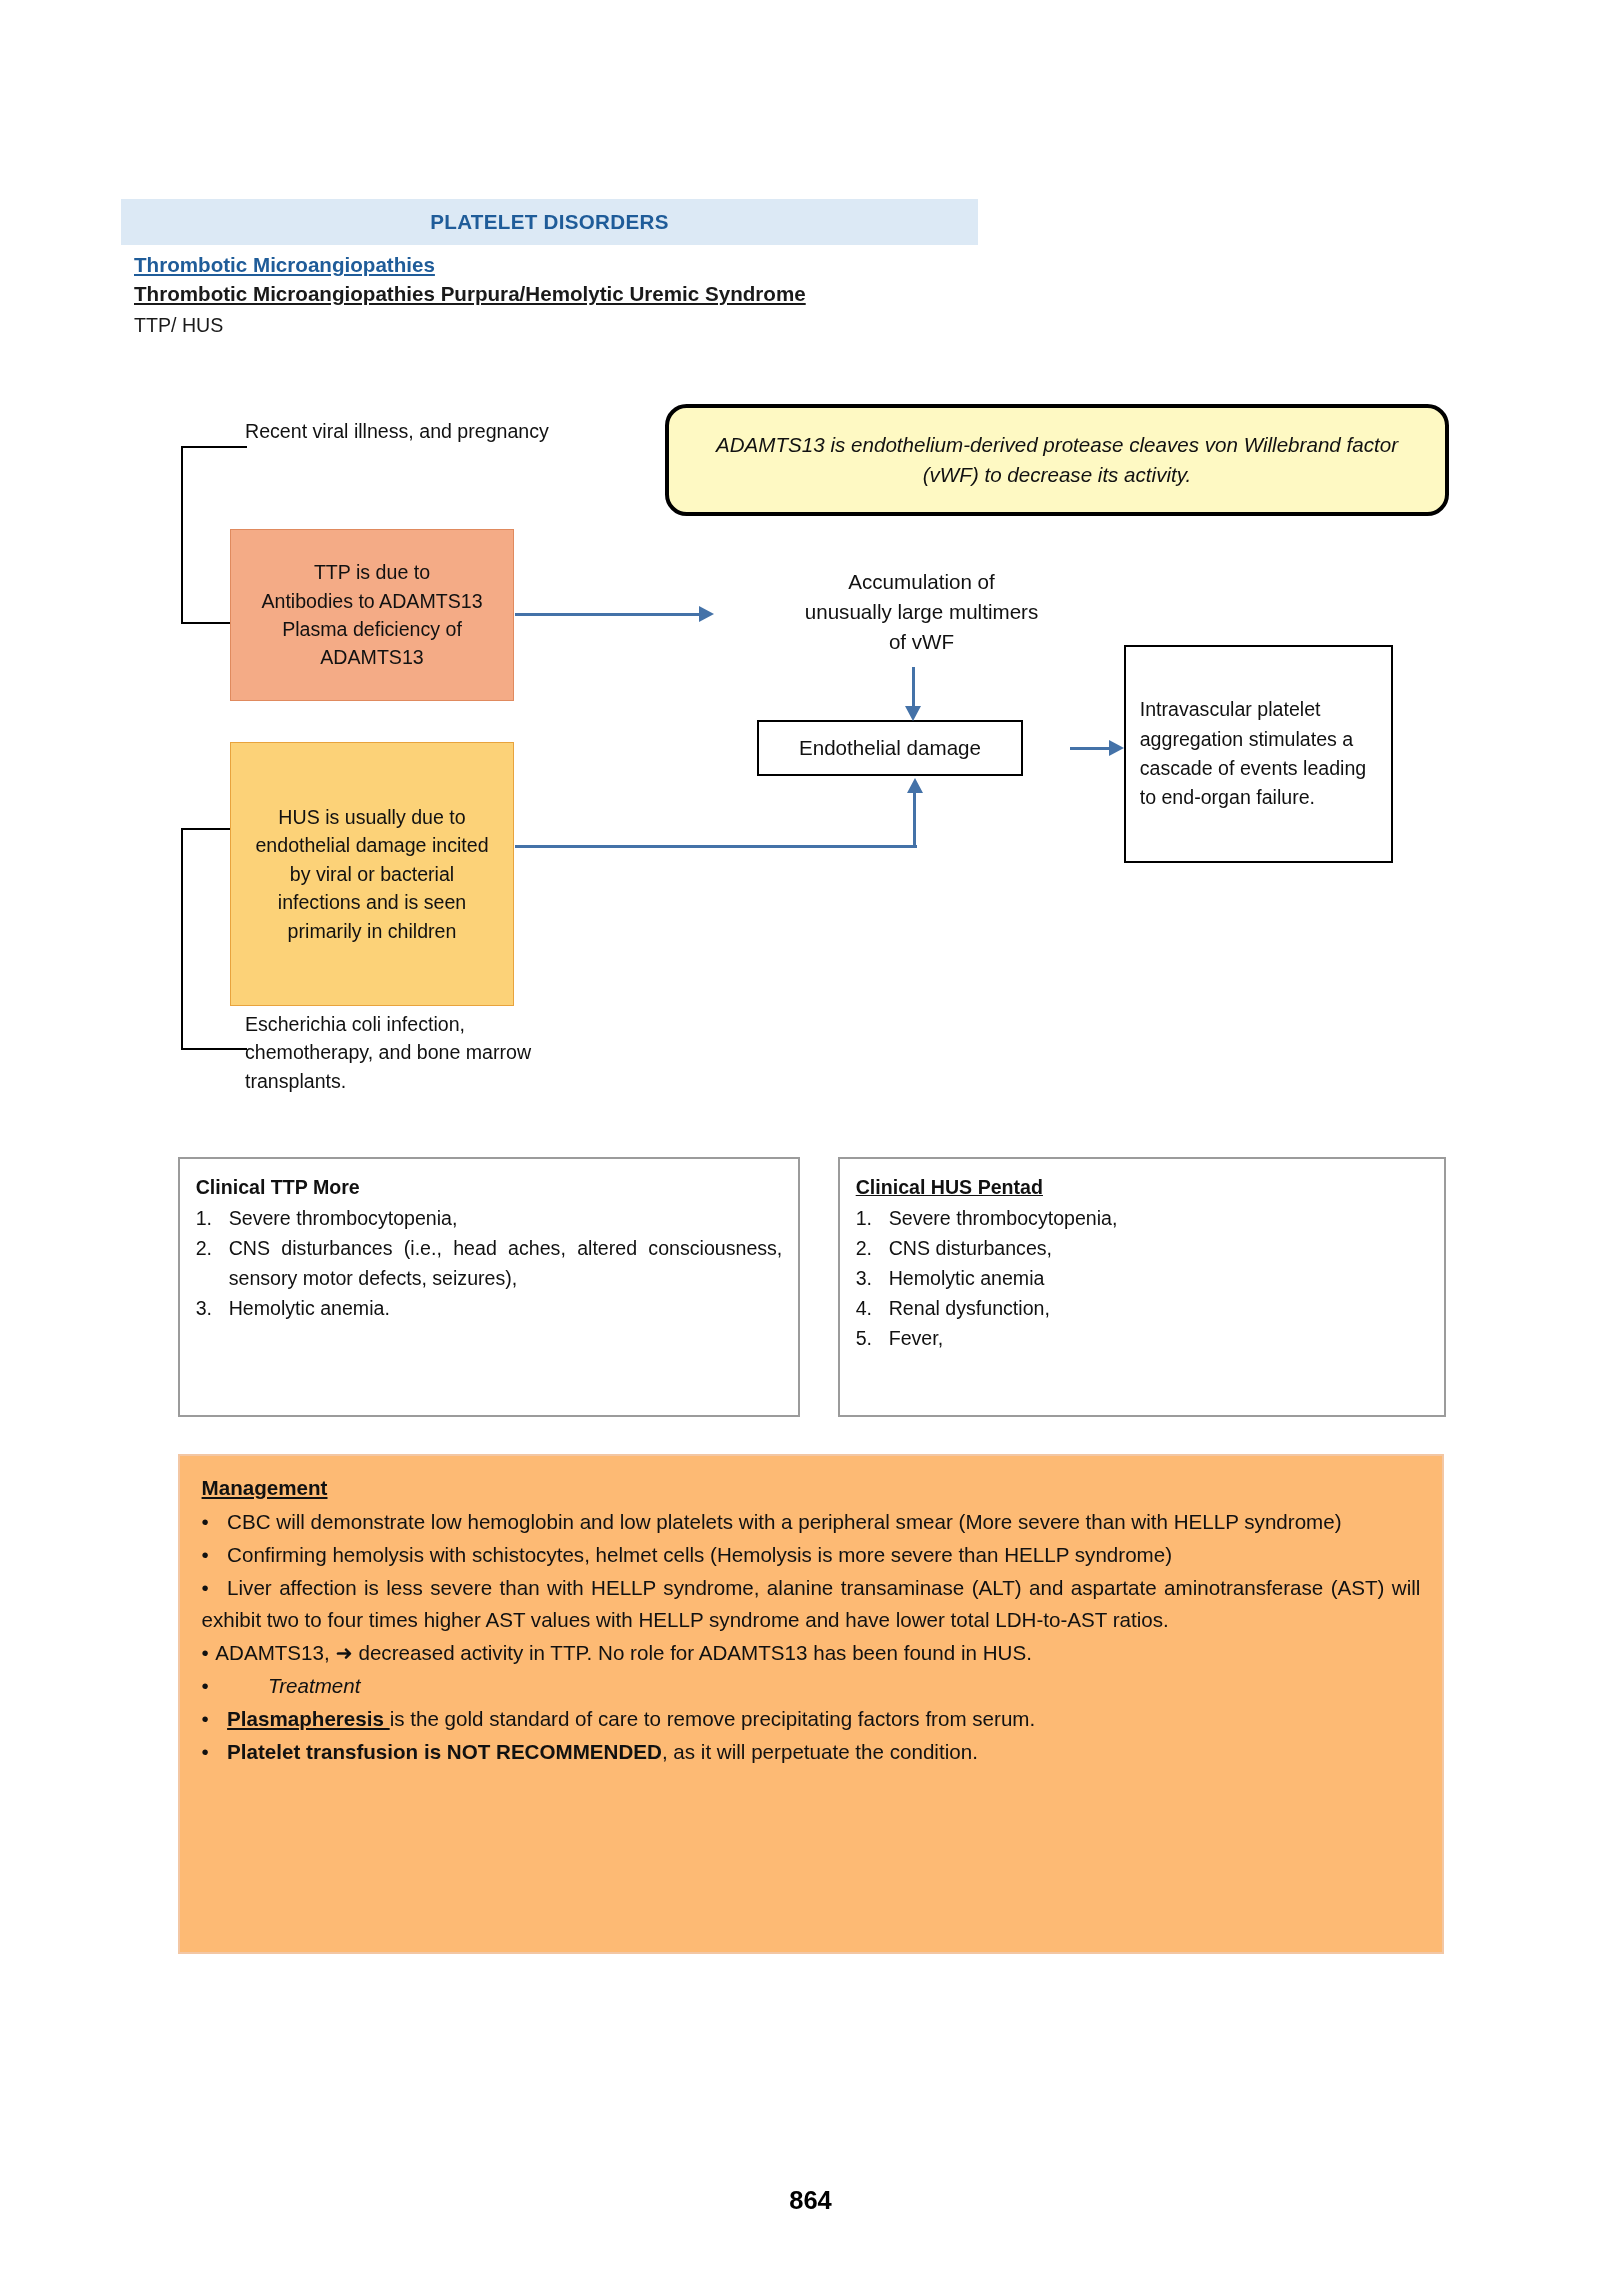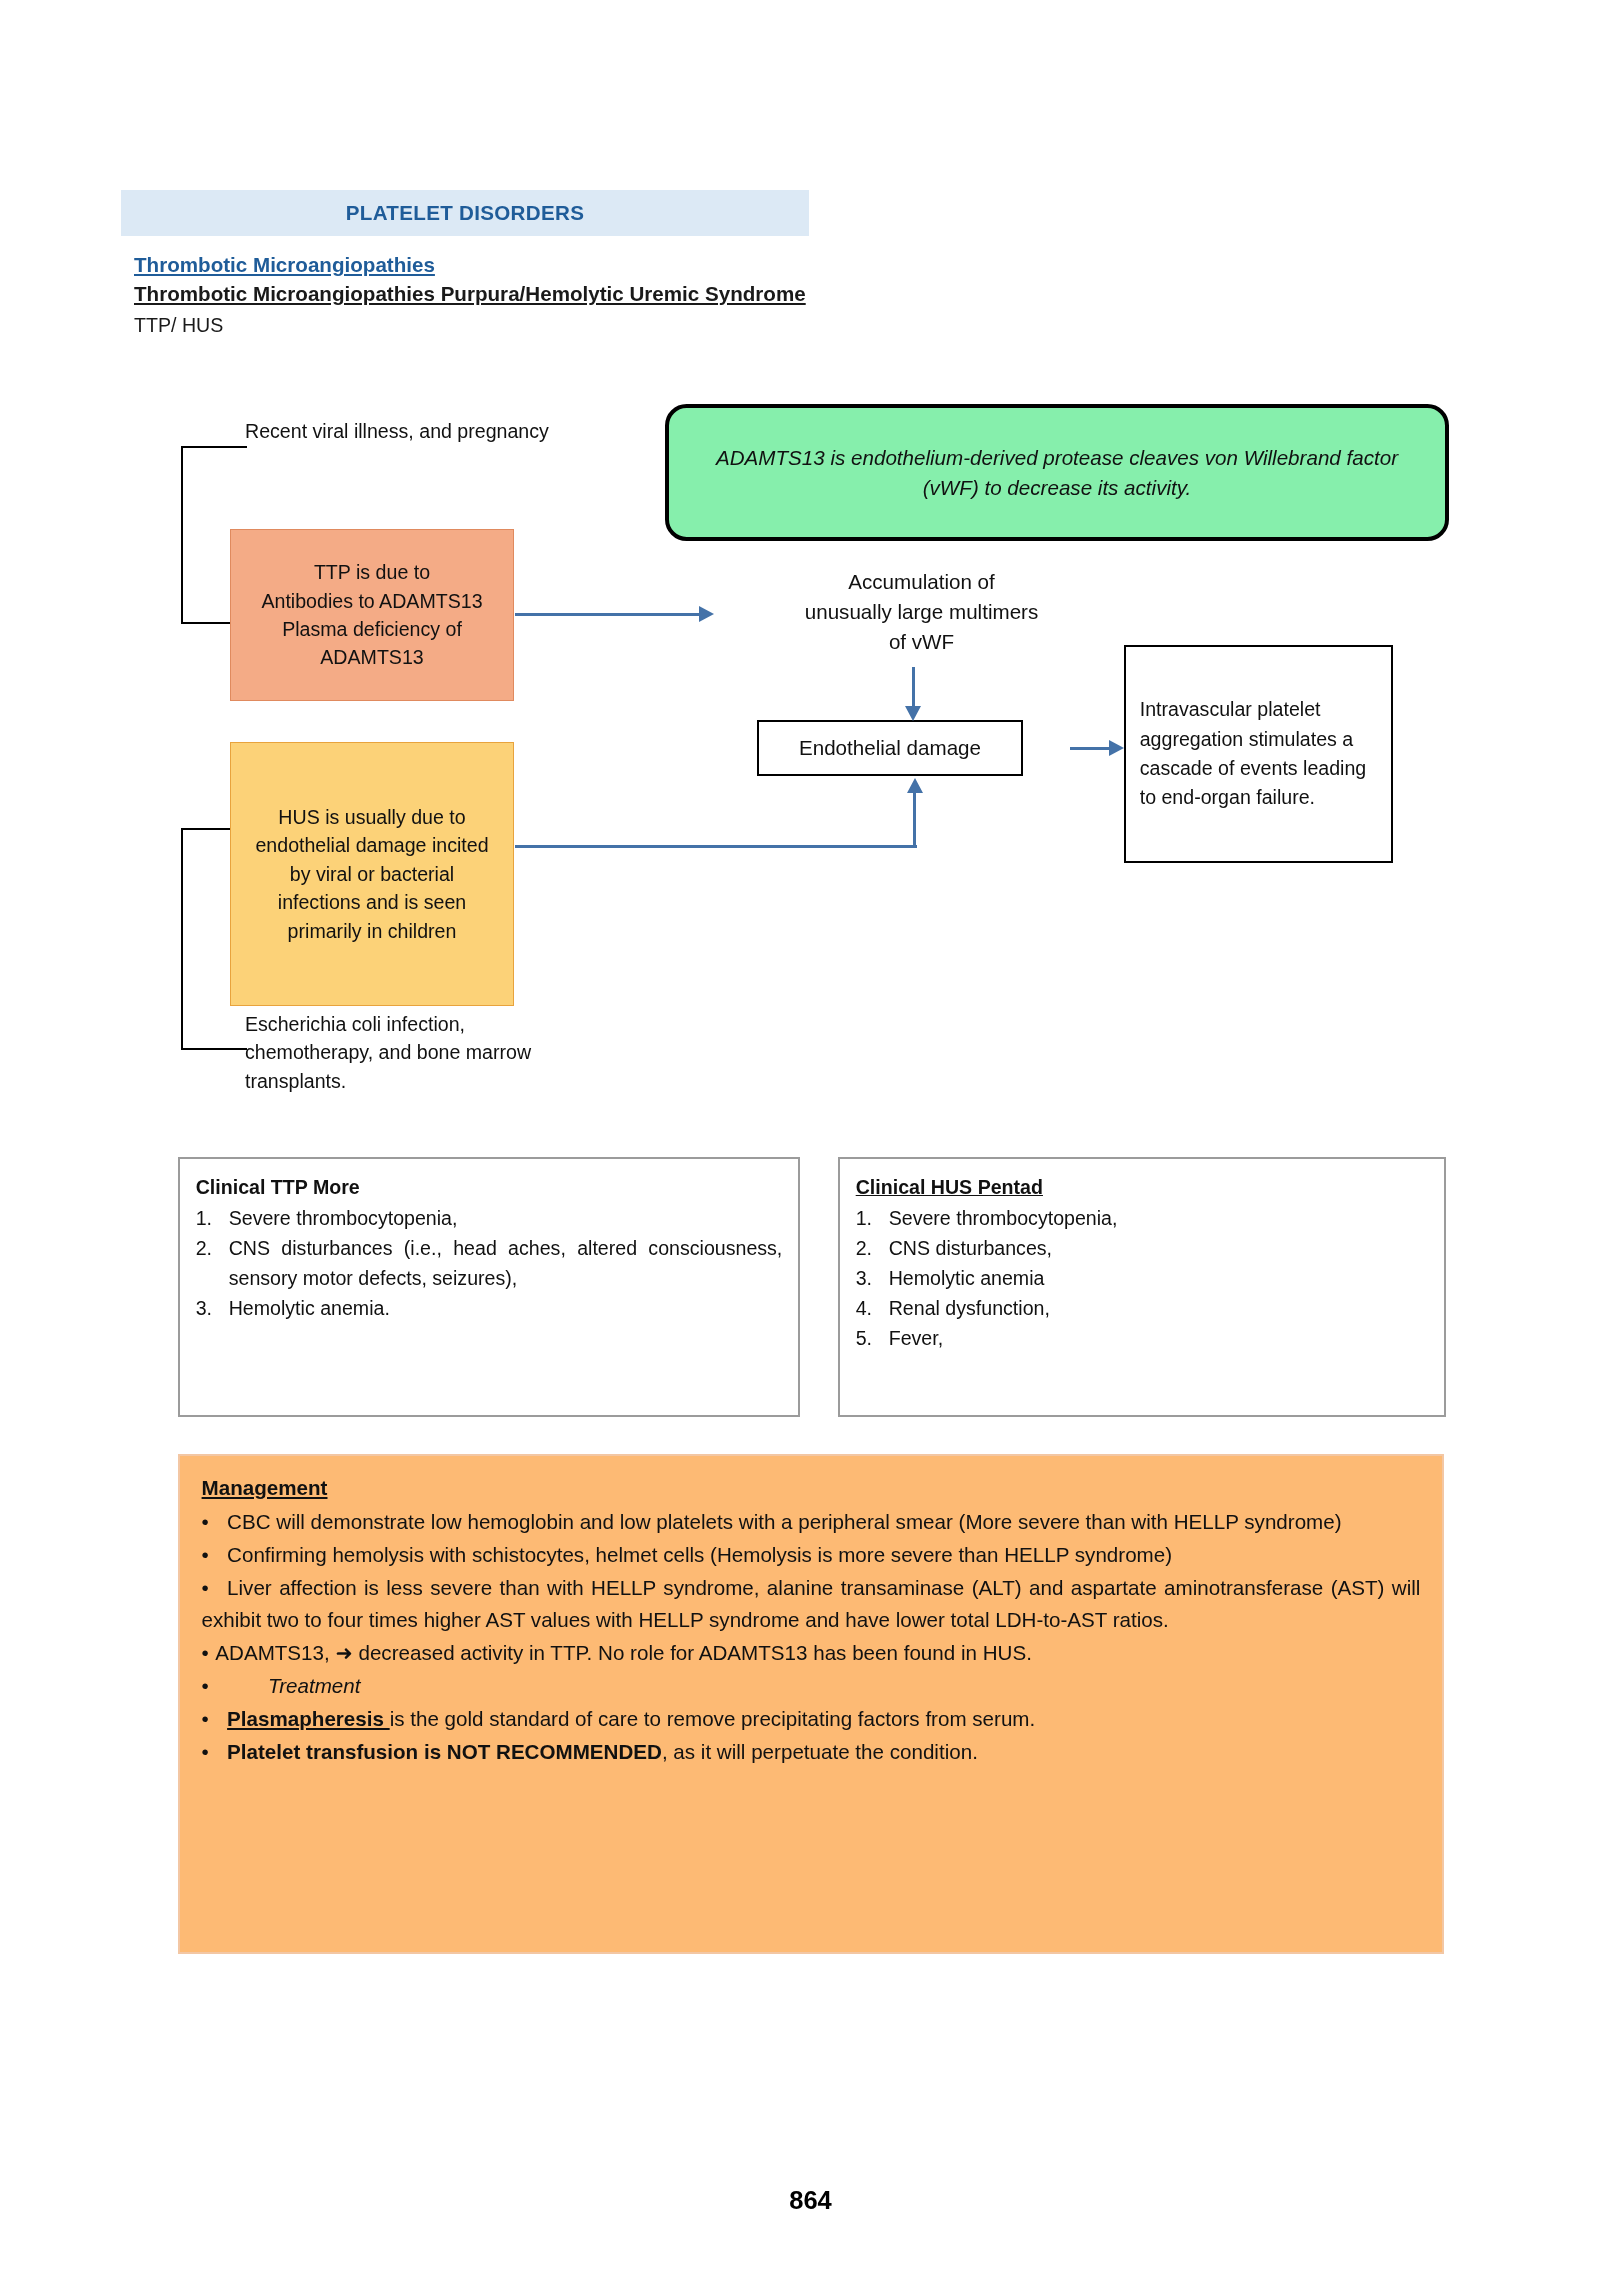--- a/index.html
+++ b/index.html
@@ -17,22 +17,22 @@
     width: 1621px;
     height: 2293px;
     background: #ffffff;
     overflow: hidden;
   }
 
   
   .header-band {
     position: absolute;
     left: 121px;
-    top: 190px;
-    width: 688px;
+    top: 199px;
+    width: 857px;
     height: 46px;
     background: #dce9f5;
     display: flex;
     align-items: center;
     justify-content: center;
   }
   .header-title {
     font-size: 20.6px;
     font-weight: bold;
     color: #1f5c99;
@@ -155,22 +155,22 @@
     width: 284px;
     height: 264px;
     background: #fcd278;
     border: 1px solid #e8a33d;
     padding: 5.9px 11.8px;
   }
   .box-callout {
     left: 665px;
     top: 404px;
     width: 784px;
-    height: 137px;
-    background: #86efac;
+    height: 112px;
+    background: #fef9c3;
     border: 4.9px solid #000000;
     border-radius: 21.6px;
     font-style: italic;
     font-size: 20.6px;
     padding: 3.9px 19.6px;
   }
   .box-endothelial {
     left: 757px;
     top: 720px;
     width: 266px;

